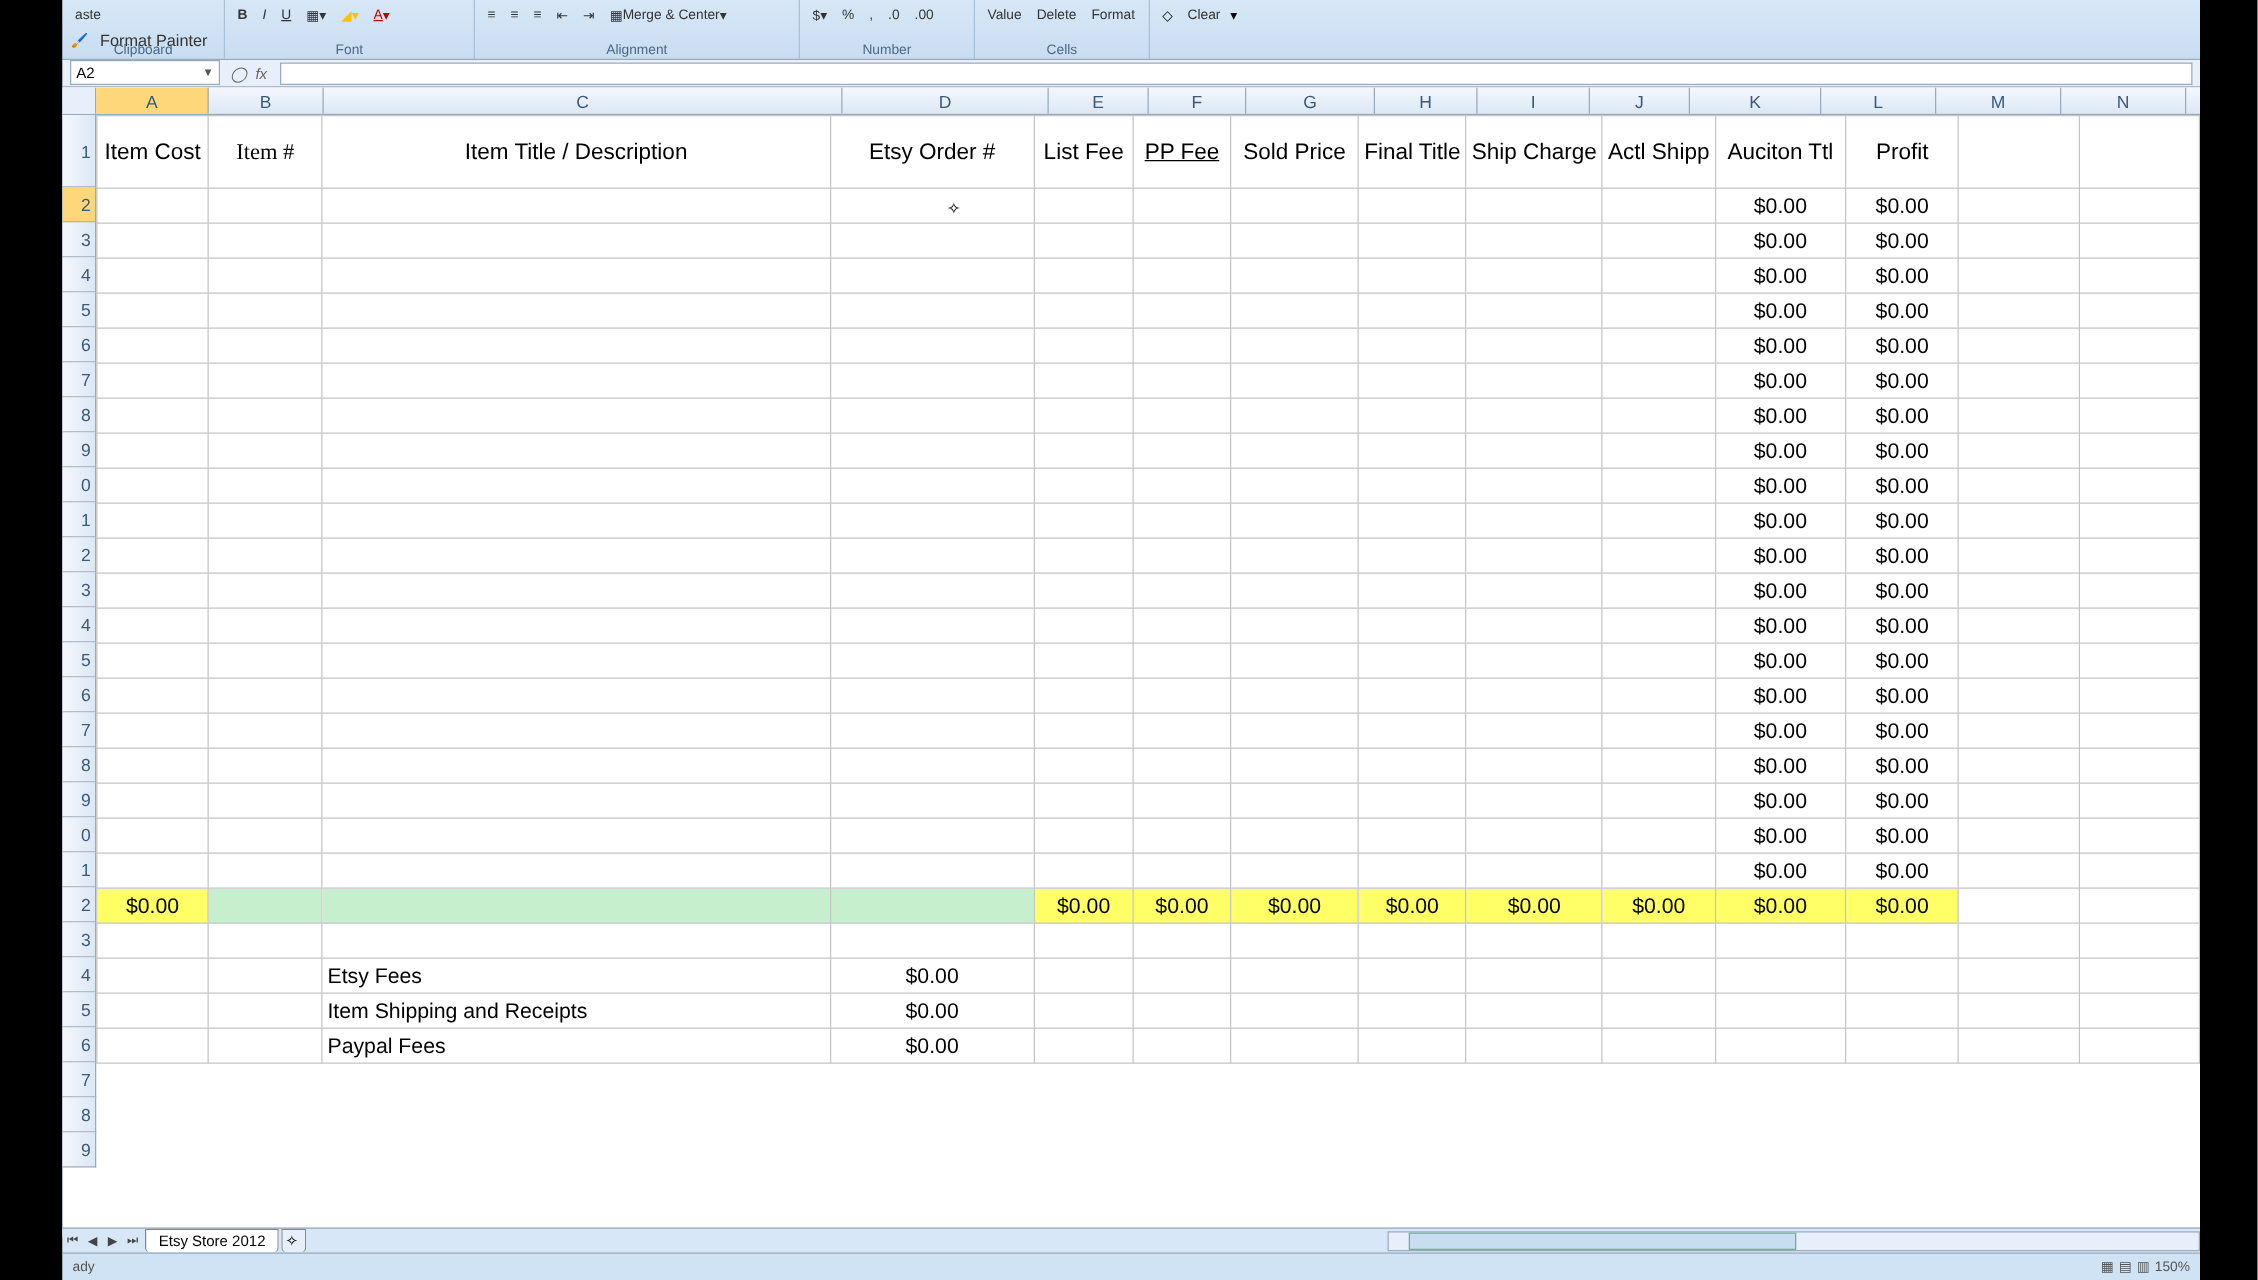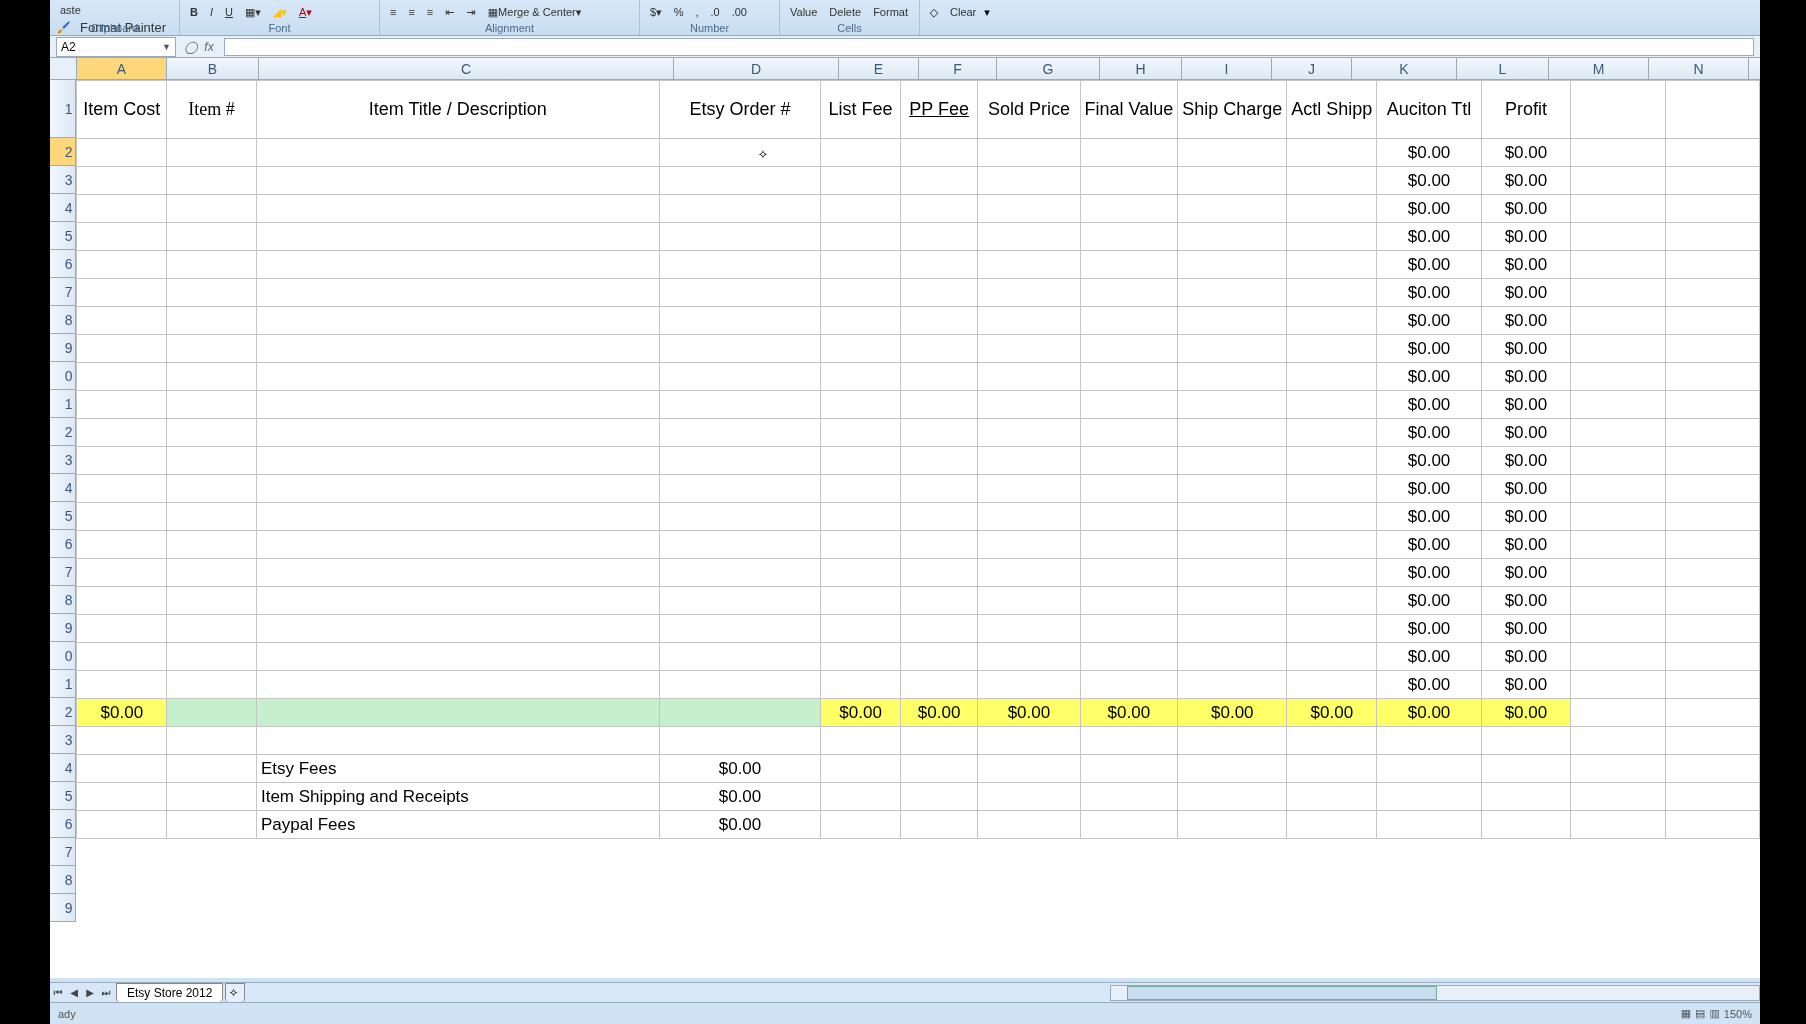--- a/index.html
+++ b/index.html
@@ -14,21 +14,21 @@
 }
 .app-frame {
   position: absolute;
   left: 50px;
   top: 0;
   width: 1710px;
   height: 1024px;
   background: #cfe3f5;
 }
 .ribbon {
-  height: 36px;
+  height: 48px;
   background: linear-gradient(#d7e7f7, #c9ddf1);
   display: flex;
   border-bottom: 1px solid #9ab;
 }
 .ribbon-group {
   border-right: 1px solid #a8c0d8;
   display: flex;
   flex-direction: column;
   padding: 2px 6px;
   position: relative;
@@ -66,21 +66,20 @@
   cursor: pointer;
 }
 .calc { background: #f7f0c9; color: #b75c00; }
 .check { background: #c2c2c2; color: #444; border: 1px dashed #777; }
 .explan { background: #fff; color: #888; font-style: italic; }
 .input-style { background: #f8d49a; color: #333; }
 .name-box-row {
   height: 22px;
   background: #e6effa;
   display: flex;
-  align-items: center;
   border-bottom: 1px solid #9ab;
 }
 .name-box {
   width: 120px;
   height: 20px;
   background: #fff;
   border: 1px solid #9ab;
   margin-left: 6px;
   display: flex;
   align-items: center;
@@ -380,21 +379,21 @@
         <table class="sheet">
           <tbody id="sheet-body">
               <tr class="header-row">
                 <td style="width: 90px;">Item Cost</td>
                 <td style="width: 92px; font-family: Liberation Serif, serif;">Item #</td>
                 <td style="width: 415px;">Item Title / Description</td>
                 <td style="width: 165px;">Etsy Order #</td>
                 <td style="width: 80px;">List Fee</td>
                 <td style="width: 78px; text-decoration: underline;">PP Fee</td>
                 <td style="width: 103px;">Sold Price</td>
-                <td style="width: 82px;">Final Value</td>
+                <td style="width: 82px;">Final Title</td>
                 <td style="width: 90px;">Ship Charge</td>
                 <td style="width: 80px;">Actl Shipp</td>
                 <td style="width: 105px;">Auciton Ttl</td>
                 <td style="width: 92px;">Profit</td>
                 <td style="width: 100px;"></td>
                 <td style="width: 100px;"></td>
               </tr>
               <tr>
                 <td style="width: 90px;"></td>
                 <td style="width: 92px;"></td>

